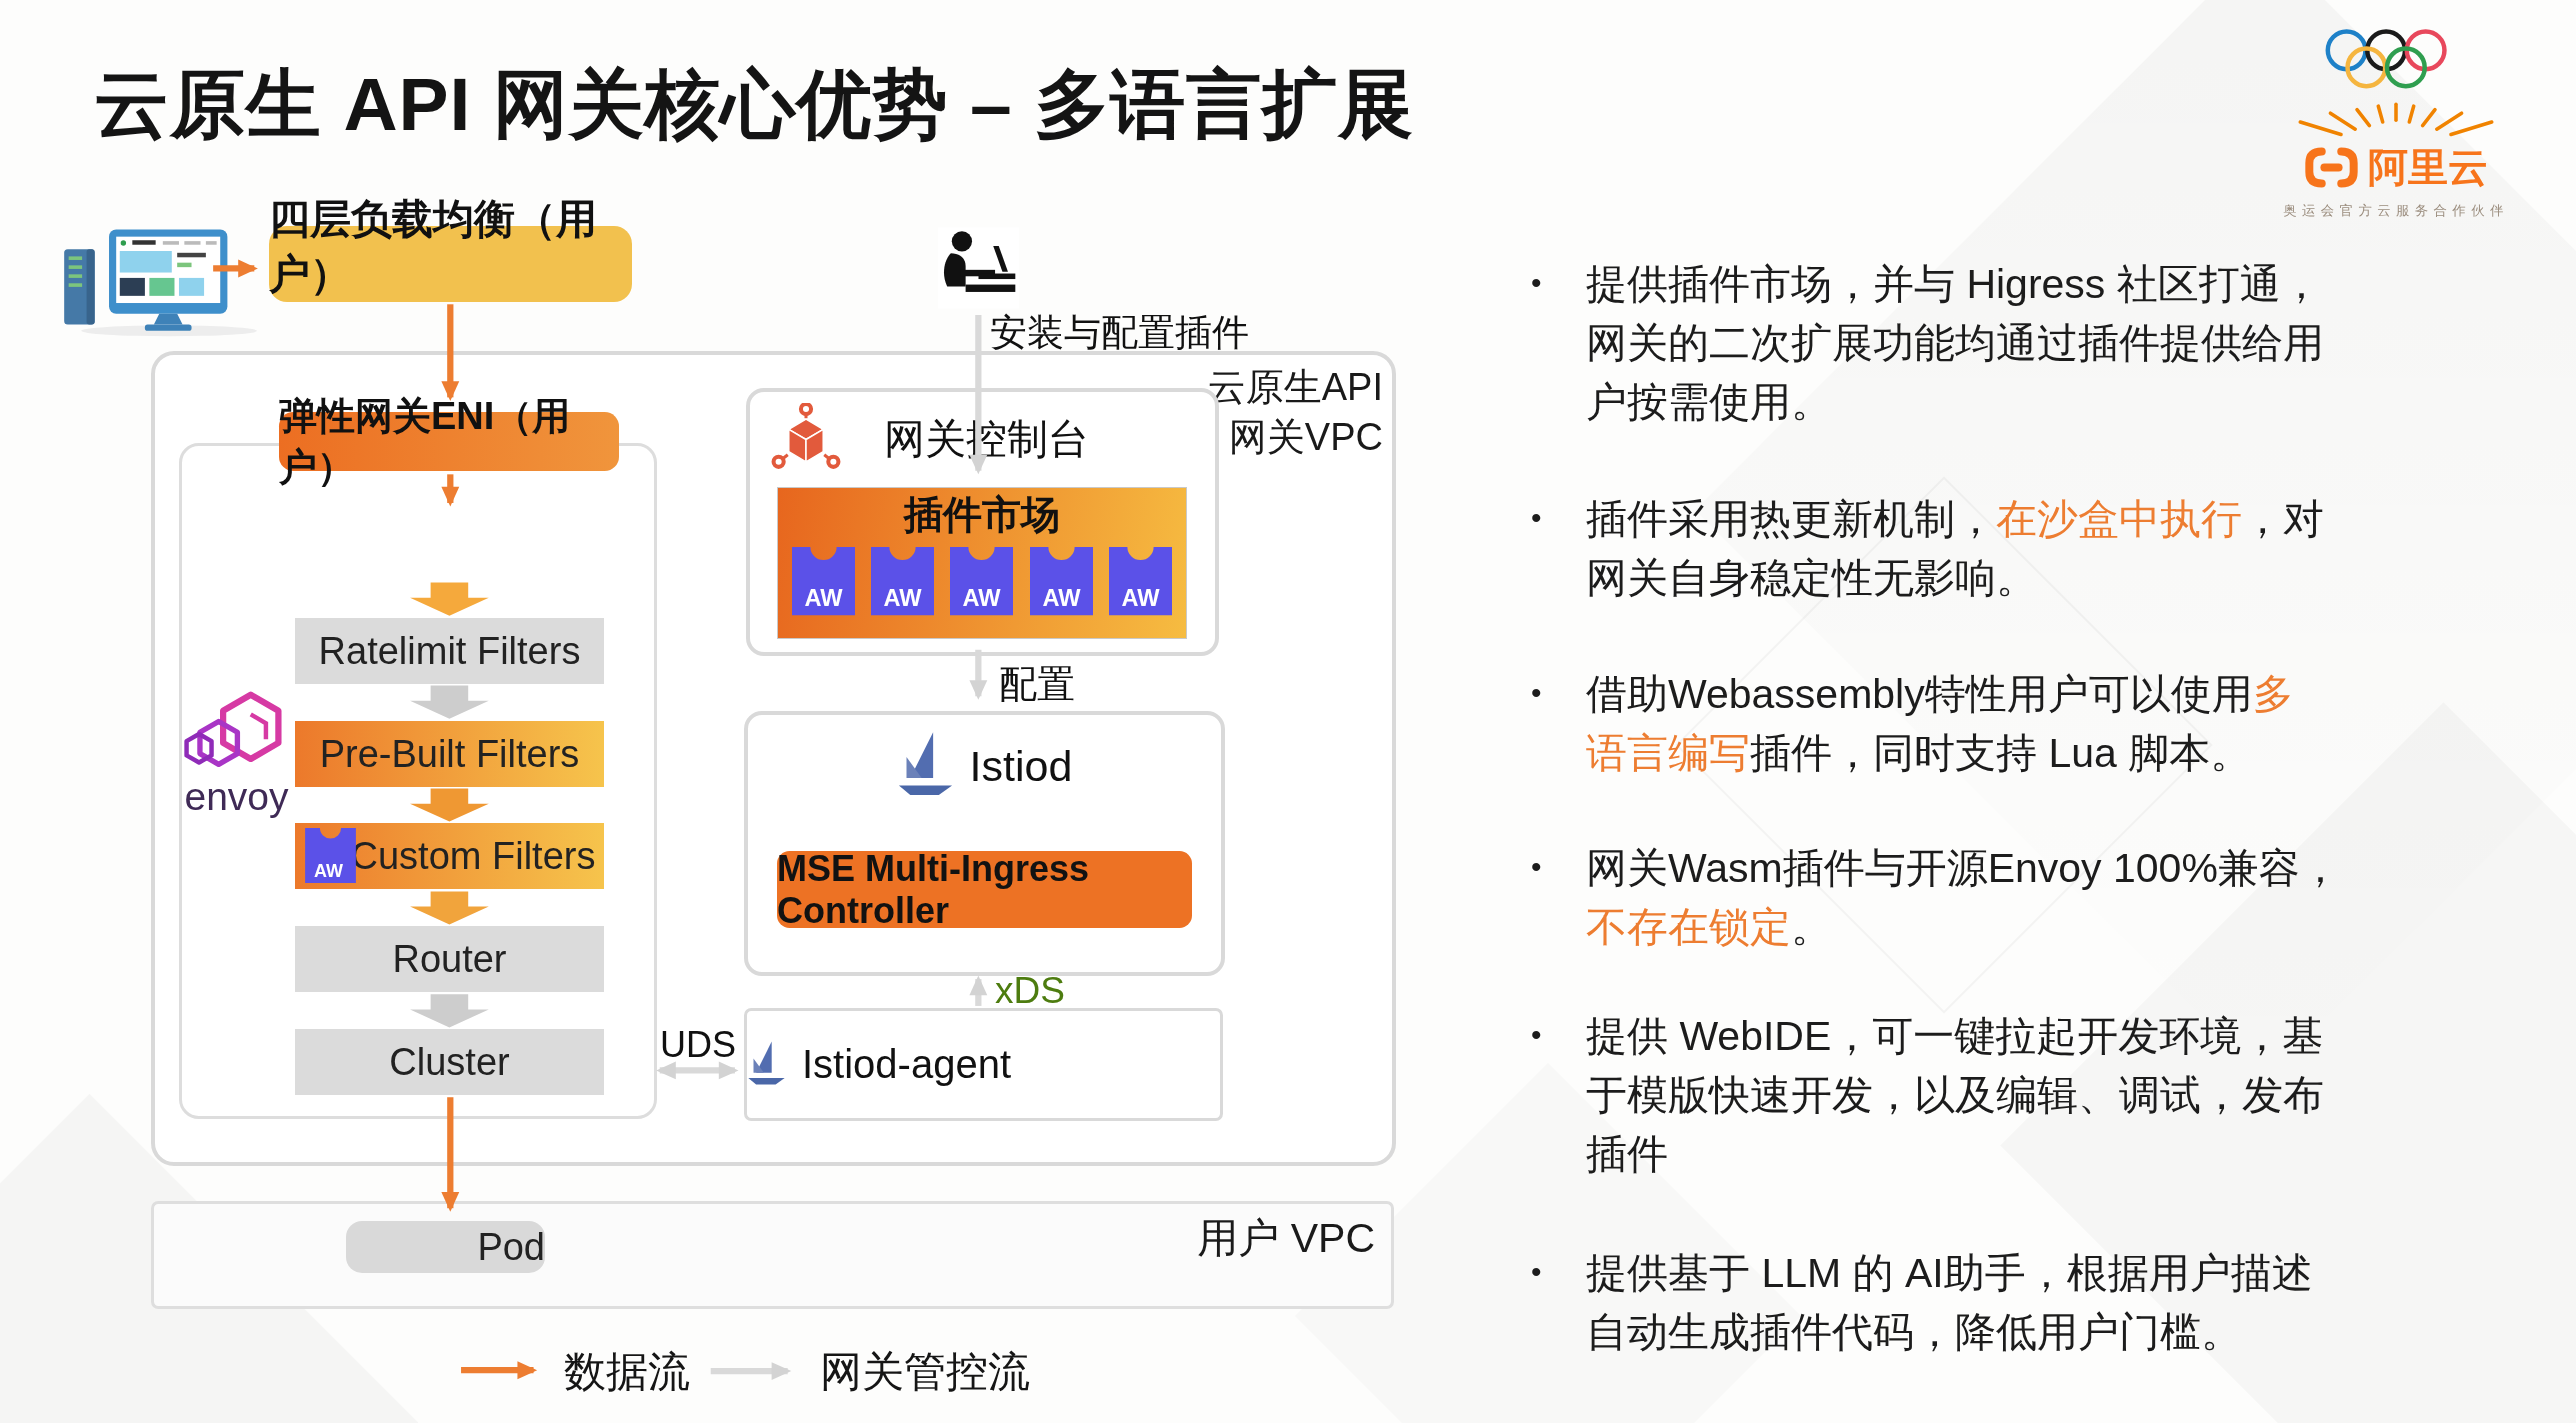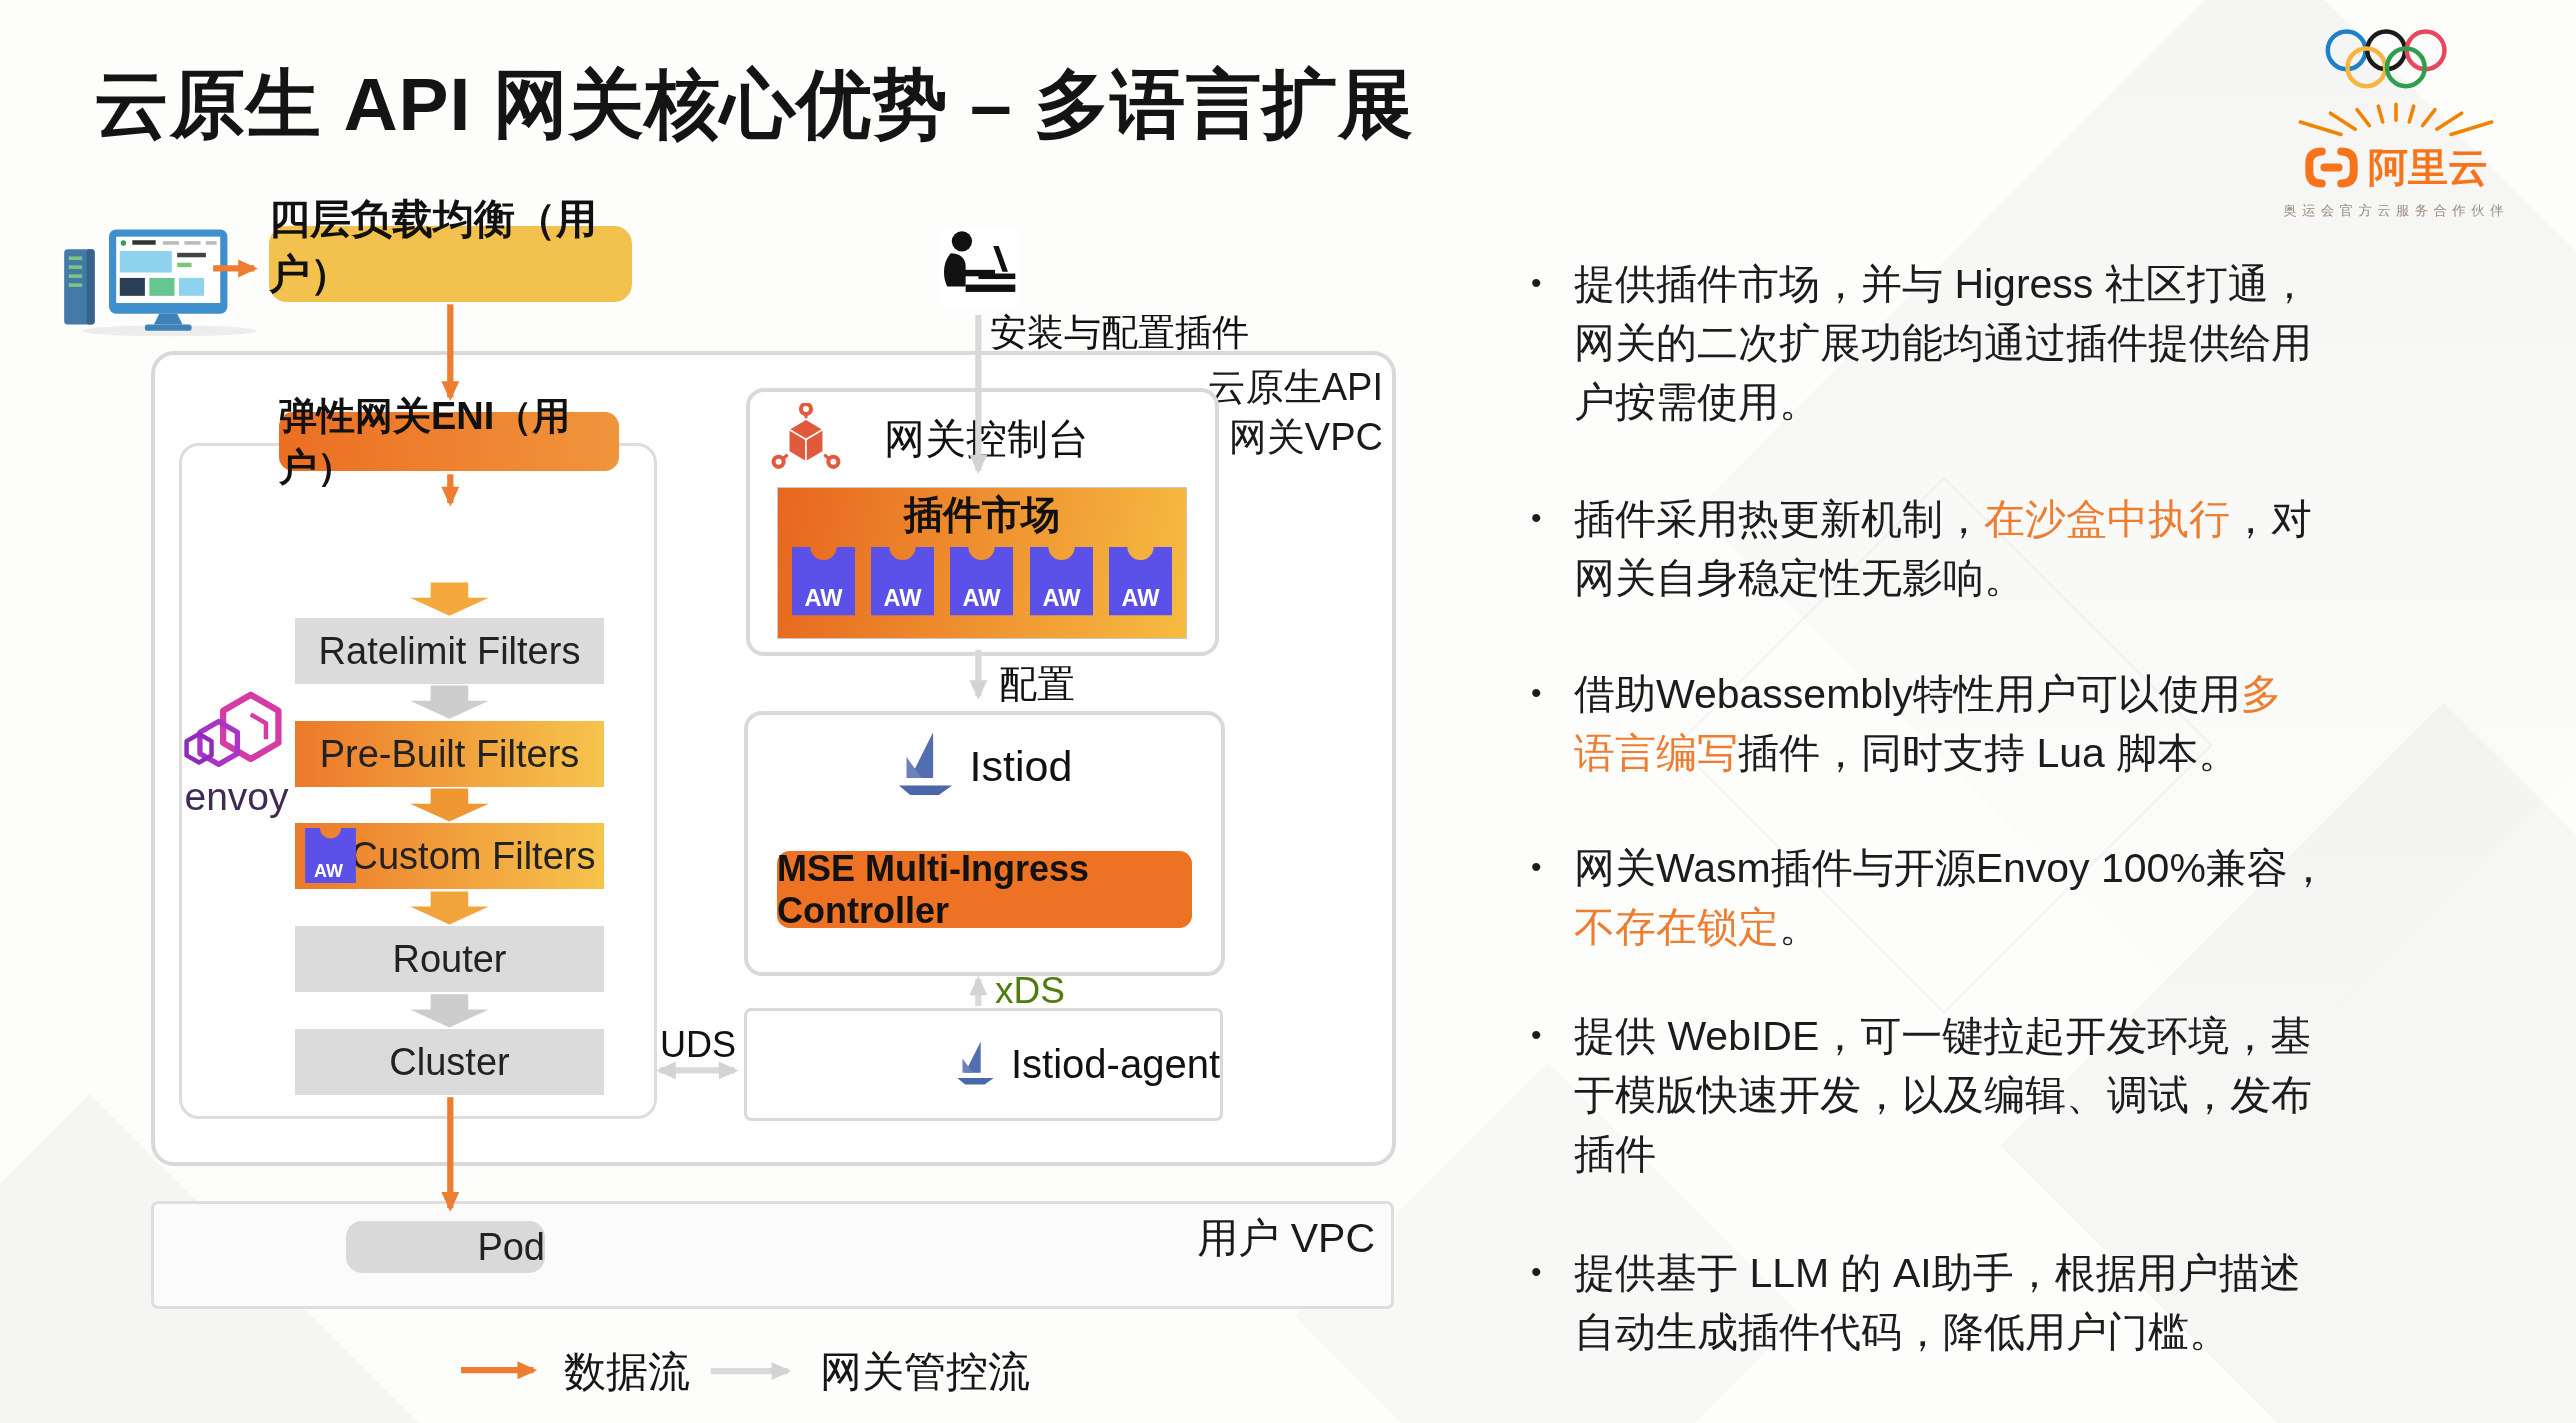--- a/index.html
+++ b/index.html
@@ -53,30 +53,30 @@
   .badge-row{display:flex;justify-content:space-between;padding:0 14.3px;margin-top:3.6px;}
 
   .config-label{left:999px;top:659px;font-size:38px;font-weight:500;color:#111;z-index:2;}
   .istiod-panel{left:744px;top:711px;width:473px;height:257px;background:#fff;border:4.5px solid #D9D9D9;border-radius:18px;z-index:2;}
   .istiod-head{display:flex;align-items:center;justify-content:center;gap:16px;margin-top:14.3px;}
   .istiod-label{font-size:43px;font-weight:500;color:#111;}
   .mse-box{position:absolute;left:29px;top:136px;width:415px;height:77px;background:#ED7224;border-radius:12.5px;
            display:flex;align-items:center;justify-content:center;font-size:36px;font-weight:600;color:#121212;}
   .xds-label{left:995px;top:970px;font-size:37px;font-weight:400;color:#4d7c0f;z-index:2;text-align:center;}
   .agent-panel{left:744px;top:1008px;width:473px;height:107px;background:#fff;border:3.6px solid #D9D9D9;border-radius:7.2px;
-               display:flex;align-items:center;justify-content:flex-end;gap:16px;z-index:2;}
+               display:flex;align-items:center;justify-content:flex-start;gap:16px;z-index:2;}
   .agent-label{font-size:40px;font-weight:500;color:#111;}
   .uds-label{left:660px;top:1024px;font-size:36px;font-weight:500;color:#111;z-index:2;}
 
   .legend-label{top:1344px;font-size:42px;color:#151515;z-index:2;}
 
   
   .bullet{position:absolute;left:1531px;width:994px;}
   .bullet .dot{position:absolute;left:0;top:10.7px;font-size:30px;color:#1c1c1c;}
-  .bullet .btext{margin-left:43px;font-size:41px;line-height:59px;color:#1c1c1c;}
+  .bullet .btext{margin-left:55px;font-size:41px;line-height:59px;color:#1c1c1c;}
   .bullet .hl{color:#ED7D31;}
 
   svg{display:block;}
   #overlay{position:absolute;left:0;top:0;z-index:6;pointer-events:none;}
 </style>
 </head>
 <body>
 
 <div id="page">
 

